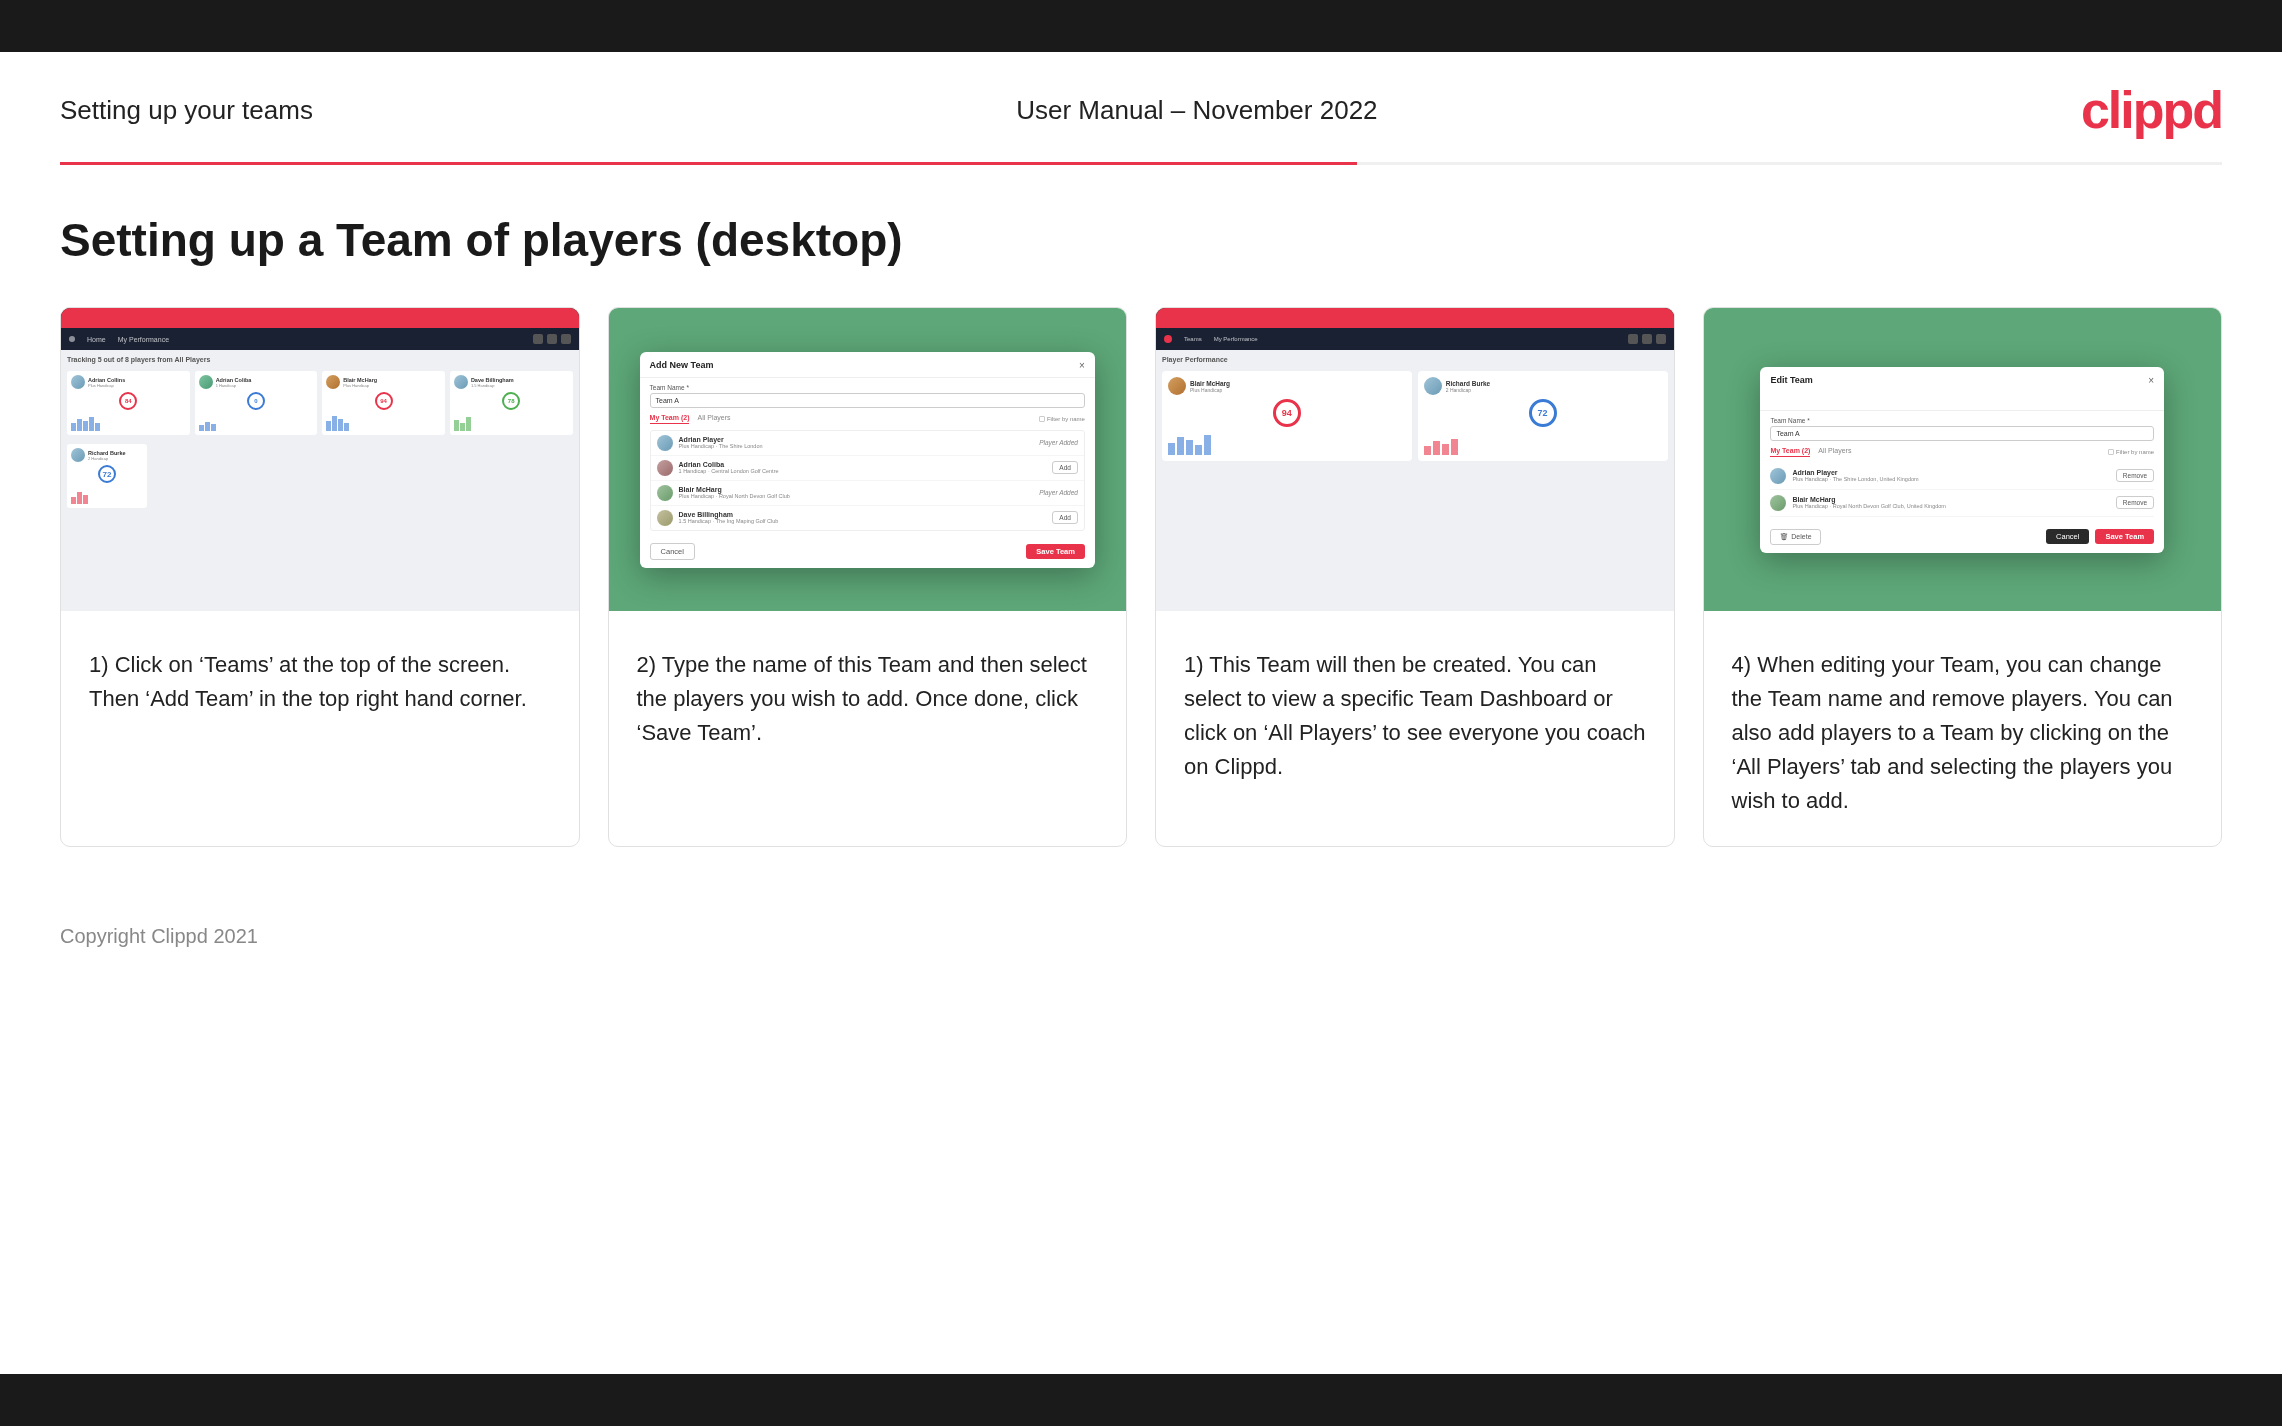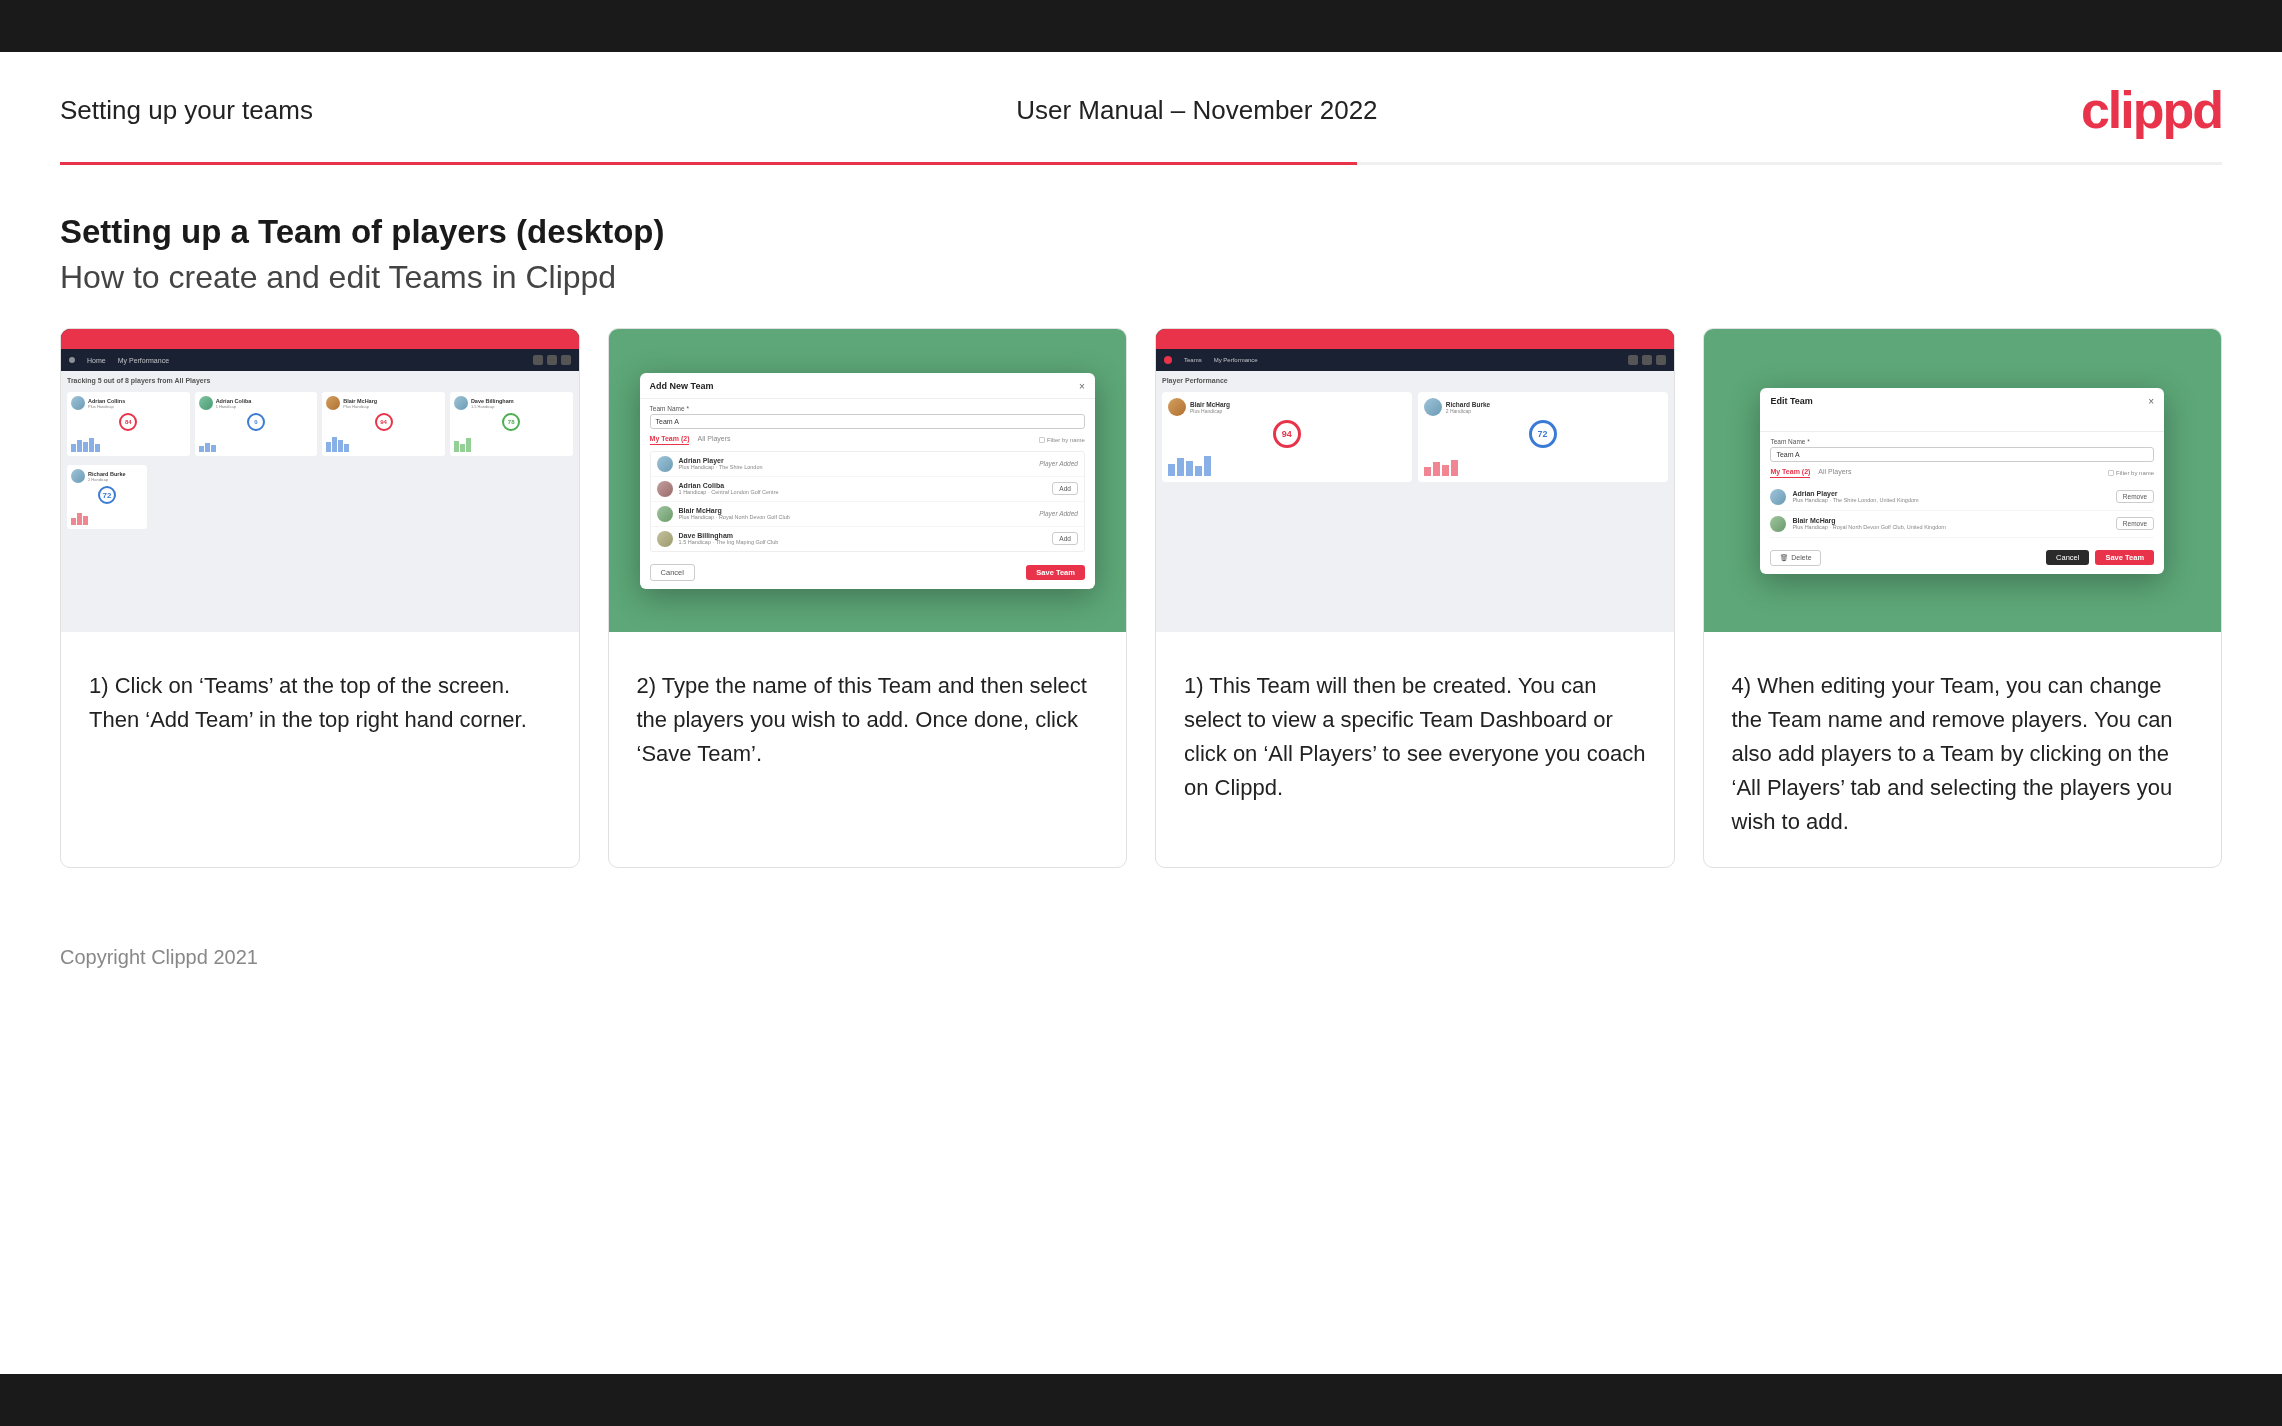--- a/index.html
+++ b/index.html
@@ -46,21 +46,21 @@
       height: 3px;
       background: linear-gradient(to right, #e8334a 60%, #f0f0f0 60%);
       margin: 22px 60px 0 60px;
     }
 
     
     .page-title-section {
       padding: 48px 60px 32px 60px;
     }
     .page-title {
-      font-size: 33px;
+      font-size: 46px;
       font-weight: 700;
       color: #1a1a1a;
       margin-bottom: 8px;
     }
     .page-subtitle {
       font-size: 32px;
       color: #444;
       font-weight: 400;
     }
 
@@ -538,21 +538,20 @@
 <div class="header">
   <div class="header-left">Setting up your teams</div>
   <div class="header-center">User Manual – November 2022</div>
   <div class="header-logo">clippd</div>
 </div>
 
 <div class="divider"></div>
 
 <div class="page-title-section">
   <div class="page-title">Setting up a Team of players (desktop)</div>
-  <div class="page-subtitle">How to create and edit Teams in Clippd</div>
 </div>
 
 <div class="cards-container">
 
   <div class="card">
     <div class="screenshot-area">
 
       <div class="mock1">
         <div class="mock1-topbar"></div>
         <div class="mock1-nav">

